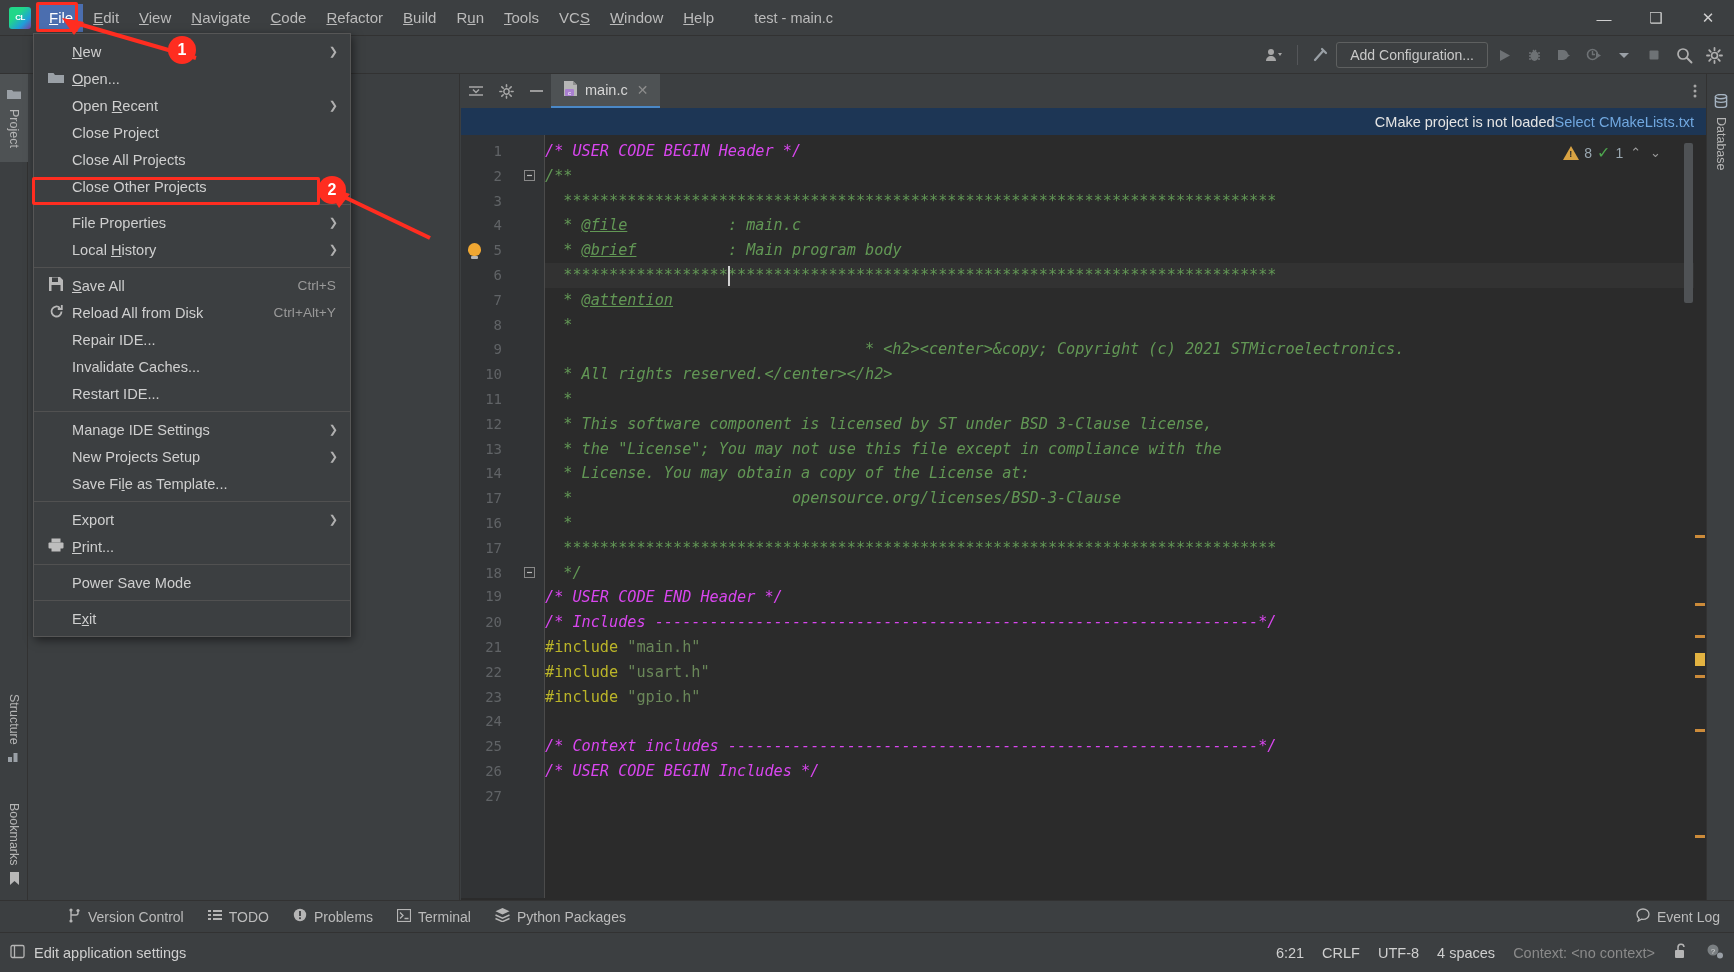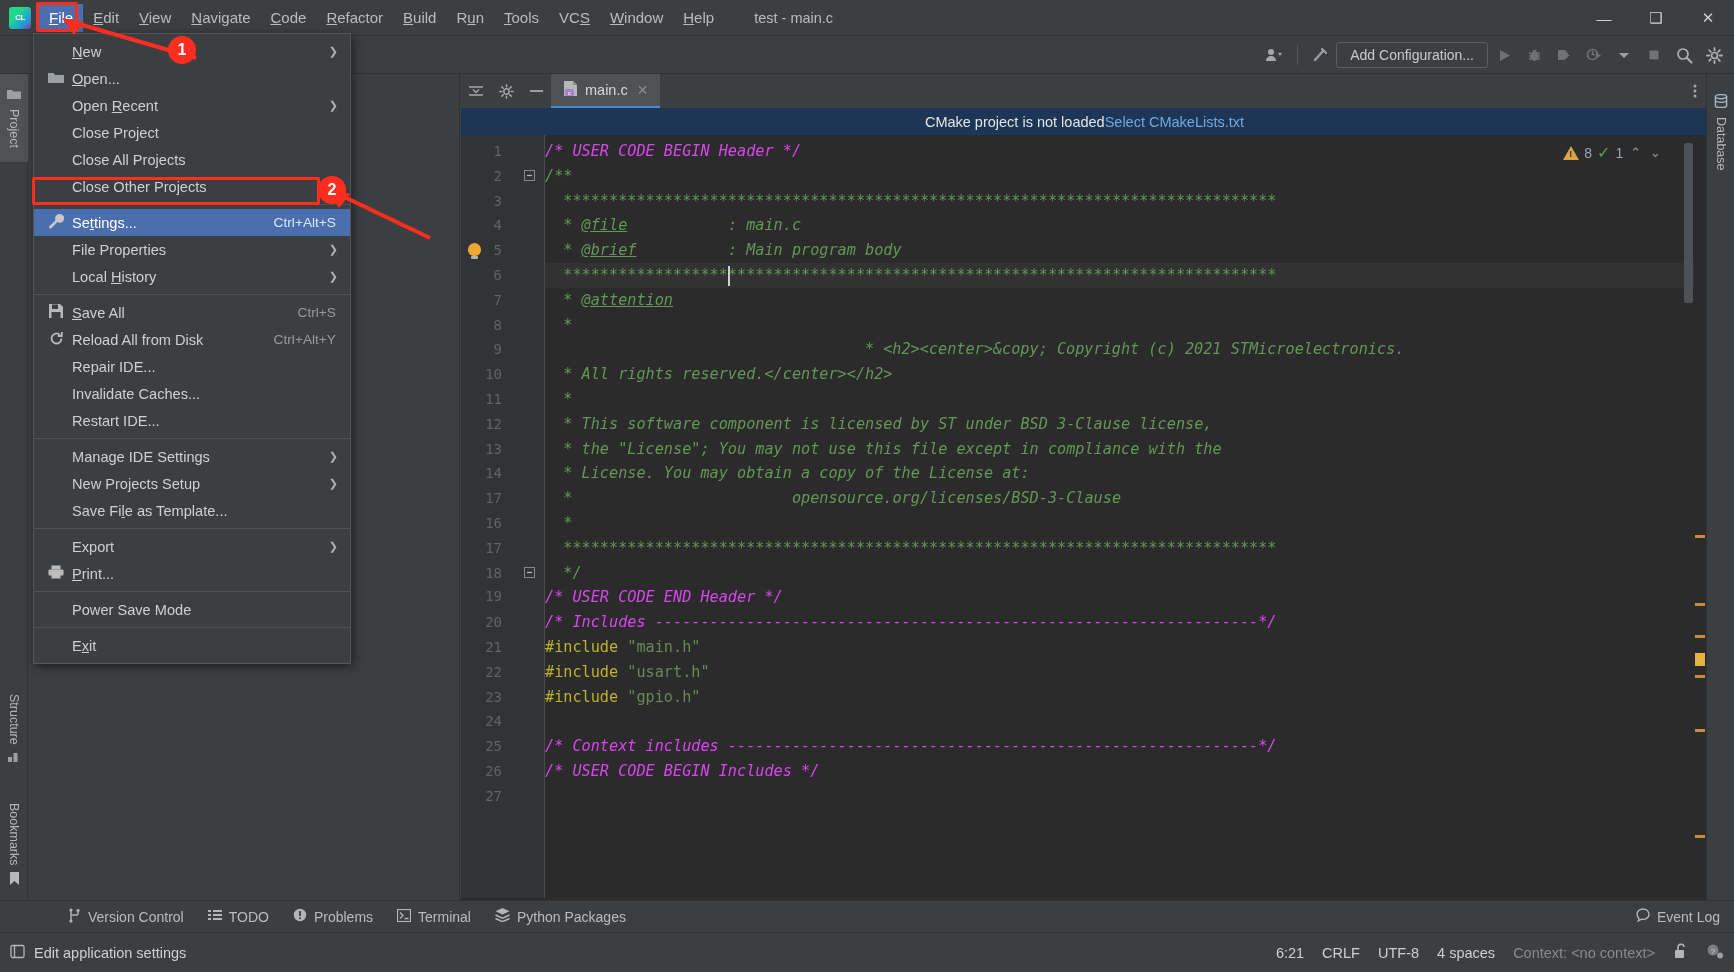--- a/index.html
+++ b/index.html
@@ -129,21 +129,21 @@
     background: #4e5254; color: #d6d6d6; font-size: 14.5px;
     border-bottom: 2px solid #4a88c7; position: relative;
   }
   .tab-close { color: #8c8c8c; font-size: 14px; margin-left: 2px; }
   .tab-kebab {
     position: absolute; right: 9px; top: 0; height: 34px; display: flex;
     align-items: center; color: #a6a6a6; font-size: 15px; letter-spacing: 0;
   }
   .notif-bar {
     height: 27px; background: #1d3655; display: flex; align-items: center;
-    justify-content: center; padding: 0 12px 0 14px;
+    justify-content: flex-end; padding: 0 12px 0 14px;
     font-size: 14.5px; color: #e4e4e4;
   }
   .notif-link { color: #71a8e0; }
 
   .code-area {
     position: relative; height: 763px; background: #2b2b2b; overflow: hidden;
   }
   .gutter {
     position: absolute; left: 0; top: 0; width: 83px; height: 100%;
     background: #313335;
@@ -694,27 +694,20 @@
       </div>
       <div class="dd-item">
         <span class="dd-ico"></span>
         <span class="dd-label">Close All Projects</span>
       </div>
       <div class="dd-item">
         <span class="dd-ico"></span>
         <span class="dd-label">Close Other Projects</span>
       </div>
       <div class="dd-sep"></div>
-      <div class="dd-item sel">
-        <span class="dd-ico"><svg width="16" height="16" viewBox="0 0 16 16">
-            <path d="M11.5 1a4.4 4.4 0 0 0-4 6.2L1.6 13a1.4 1.4 0 0 0 2 2l5.8-5.9A4.4 4.4 0 1 0 11.5 1z" fill="#c8c8c8"></path>
-          </svg></span>
-        <span class="dd-label">Se<u>t</u>tings...</span>
-        <span class="dd-short">Ctrl+Alt+S</span>
-      </div>
       <div class="dd-item">
         <span class="dd-ico"></span>
         <span class="dd-label">File Properties</span>
         <span class="dd-arrow">❯</span>
       </div>
       <div class="dd-item">
         <span class="dd-ico"></span>
         <span class="dd-label">Local <u>H</u>istory</span>
         <span class="dd-arrow">❯</span>
       </div>

